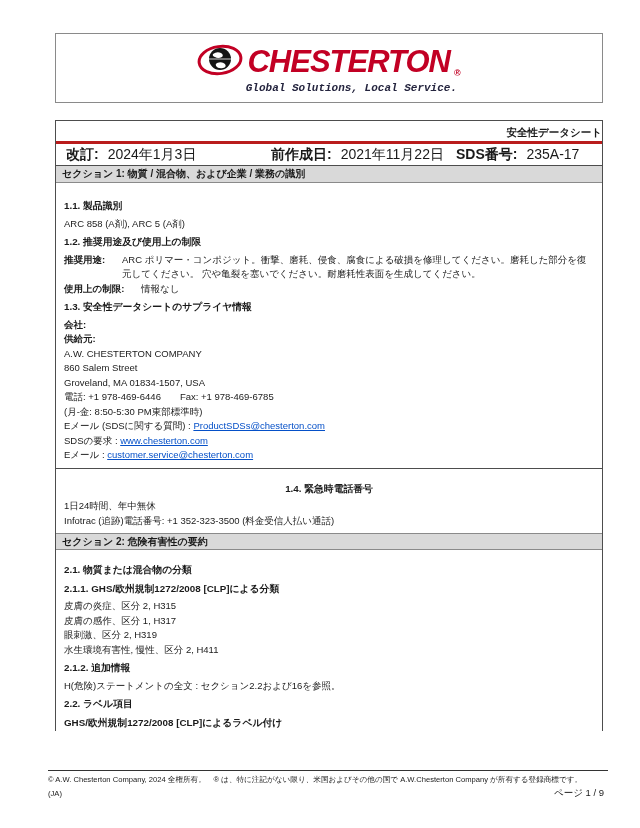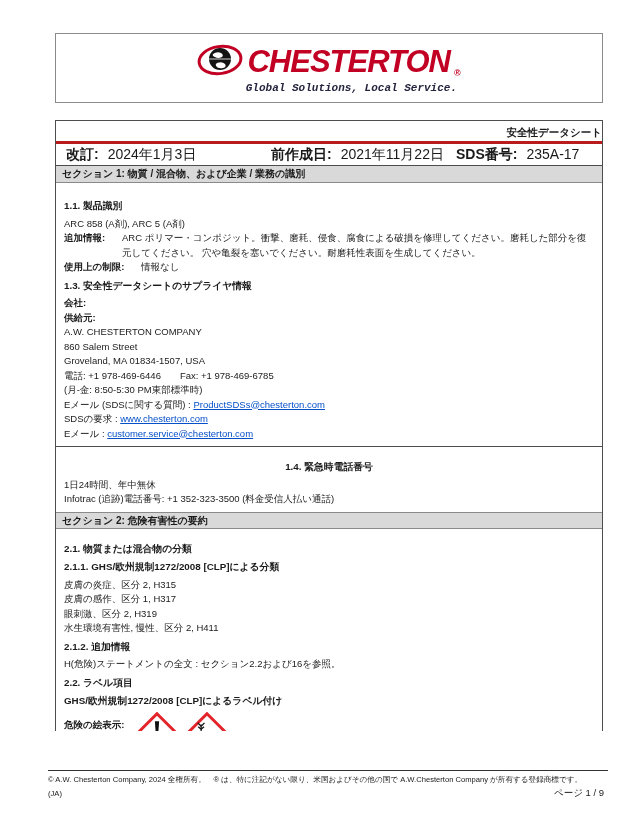--- a/index.html
+++ b/index.html
@@ -95,22 +95,23 @@
         <span>235A-17</span>
       </div>
     </div>
 
     <div class="sec-header">セクション 1:  物質 / 混合物、および企業 / 業務の識別</div>
 
     <div class="content">
       <h3>1.1. 製品識別</h3>
       <p>ARC 858 (A剤), ARC 5 (A剤)</p>
 
+      <h3>1.2. 推奨用途及び使用上の制限</h3>
       <div class="pair">
-        <span class="plabel">追加情報:</span>
+        <span class="plabel">推奨用途:</span>
         <span class="pvalue">ARC ポリマー・コンポジット。衝撃、磨耗、侵食、腐食による破損を修理してください。磨耗した部分を復元してください。 穴や亀裂を塞いでください。耐磨耗性表面を生成してください。</span>
       </div>
       <p style="margin-top:0;">
         <span class="lbl">使用上の制限:</span>
         <span class="inline-gap">情報なし</span>
       </p>
 
       <h3>1.3. 安全性データシートのサプライヤ情報</h3>
       <div class="twocol">
         <div class="c1 lbl">会社:</div>

